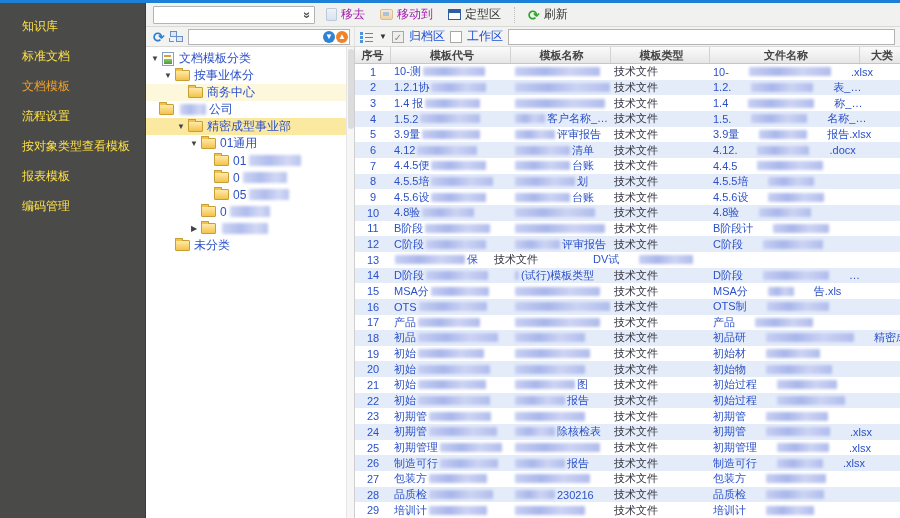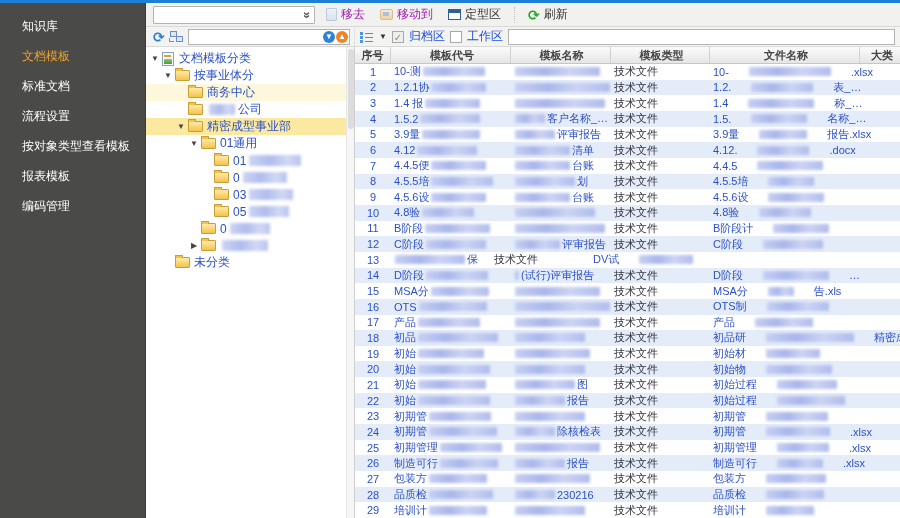--- a/index.html
+++ b/index.html
@@ -2,21 +2,21 @@
 <html><head>
 <meta charset="utf-8">
 <style>
   *{box-sizing:border-box;margin:0;padding:0}
   body{width:900px;height:518px;font-family:"Liberation Sans","DejaVu Sans",sans-serif;font-size:12px;overflow:hidden;background:#fff}
   .app{width:900px;height:518px;display:flex;flex-direction:column}
   .topline{height:3px;background:#1d80d8;flex-shrink:0}
   .layout{flex:1;display:flex;min-height:0}
   
   .sidebar{width:145px;background:#4a4a48;flex-shrink:0;padding-top:8px}
-  .side-item{height:30px;line-height:30px;padding-left:22px;color:#ffffff;cursor:pointer;white-space:nowrap}
+  .side-item{height:30px;line-height:30px;padding-left:22px;color:#fde047;cursor:pointer;white-space:nowrap}
   .side-item.active{color:#efa22e}
   
   .main{flex:1;display:flex;flex-direction:column;min-width:0;border-left:1px solid #3a3a38}
   .tb1{height:24px;background:#f1f1ef;border-bottom:1px solid #d9d9d7;display:flex;align-items:center;padding-left:7px;gap:7px;flex-shrink:0}
   .combo{width:162px;height:18px;background:#fff;border:1px solid #b3b3b3;border-radius:1px;display:flex;align-items:center;justify-content:flex-end;padding-right:3px}
   .chev{color:#555;font-weight:bold;font-size:12px;transform:rotate(90deg);display:inline-block;line-height:1}
   .tbtn{display:flex;align-items:center;gap:4px;color:#333;padding:2px 4px;cursor:pointer;white-space:nowrap}
   .tbtn.disabled{color:#a21caf;cursor:default}
   .tbtn.disabled .ic{opacity:.45}
   .vsep{width:1px;height:16px;border-left:1px dotted #bdbdbd;margin:0 2px}
@@ -85,22 +85,22 @@
   .tblur{height:11px;background:linear-gradient(90deg,#cdd4f3 0%,#b0bcec 40%,#d2d8f4 75%,#b8c3ee 100%)}
 </style>
 </head>
 <body>
 
 <div class="app">
   <div class="topline"></div>
   <div class="layout">
     <div class="sidebar">
         <div class="side-item">知识库</div>
+        <div class="side-item">标准文档</div>
         <div class="side-item active">文档模板</div>
-        <div class="side-item">标准文档</div>
         <div class="side-item">流程设置</div>
         <div class="side-item">按对象类型查看模板</div>
         <div class="side-item">报表模板</div>
         <div class="side-item">编码管理</div>
       </div>
     <div class="main">
 
       <div class="tb1">
         <div class="combo" title="">
           <span class="chev">»</span>
@@ -160,21 +160,21 @@
                 <span>按事业体分</span>
               </span>
             </div>
             <div class="titem pale" style="padding-left: 29px;">
               <span class="exp"></span>
               <span class="fold"></span>
               <span class="tlabel">
                 <span>商务中心</span>
               </span>
             </div>
-            <div class="titem" style="padding-left: 29px;">
+            <div class="titem" style="">
               <span class="exp"></span>
               <span class="fold"></span>
               <span class="tlabel">
                 <span class="tblur" style="width: 26px;"></span>
                 <span>公司</span>
               </span>
             </div>
             <div class="titem sel" style="padding-left: 29px;">
               <span class="exp">▼</span>
               <span class="fold"></span>
@@ -195,28 +195,20 @@
               <span class="tlabel">
                 <span>01</span>
                 <span class="tblur" style="width: 52px;"></span>
               </span>
             </div>
             <div class="titem" style="padding-left: 55px;">
               <span class="exp"></span>
               <span class="fold"></span>
               <span class="tlabel">
                 <span>0</span>
-                <span class="tblur" style="width: 44px;"></span>
-              </span>
-            </div>
-            <div class="titem" style="padding-left: 55px;">
-              <span class="exp"></span>
-              <span class="fold"></span>
-              <span class="tlabel">
-                <span>03</span>
                 <span class="tblur" style="width: 44px;"></span>
               </span>
             </div>
             <div class="titem" style="padding-left: 55px;">
               <span class="exp"></span>
               <span class="fold"></span>
               <span class="tlabel">
                 <span>05</span>
                 <span class="tblur" style="width: 40px;"></span>
               </span>
@@ -528,21 +520,21 @@
                 <div class="td c5"></div>
               </div>
               <div class="tr">
                 <div class="td c0 num">14</div>
                 <div class="td c1 blue">
                   <span>D阶段</span>
                   <span class="blur" style="width: 62px;"></span>
                 </div>
                 <div class="td c2 blue">
                   <span class="blur" style="width: 4px;"></span>
-                  <span>(试行)评审报告</span>
+                  <span>(试行)模板类型</span>
                 </div>
                 <div class="td c3">
                   <span class="typetxt">技术文件</span>
                 </div>
                 <div class="td c4">
                   <span class="filelink">
                     <span>D阶段</span>
                     <span class="blur" style="width: 66px;"></span>
                     <span>…</span>
                   </span>

